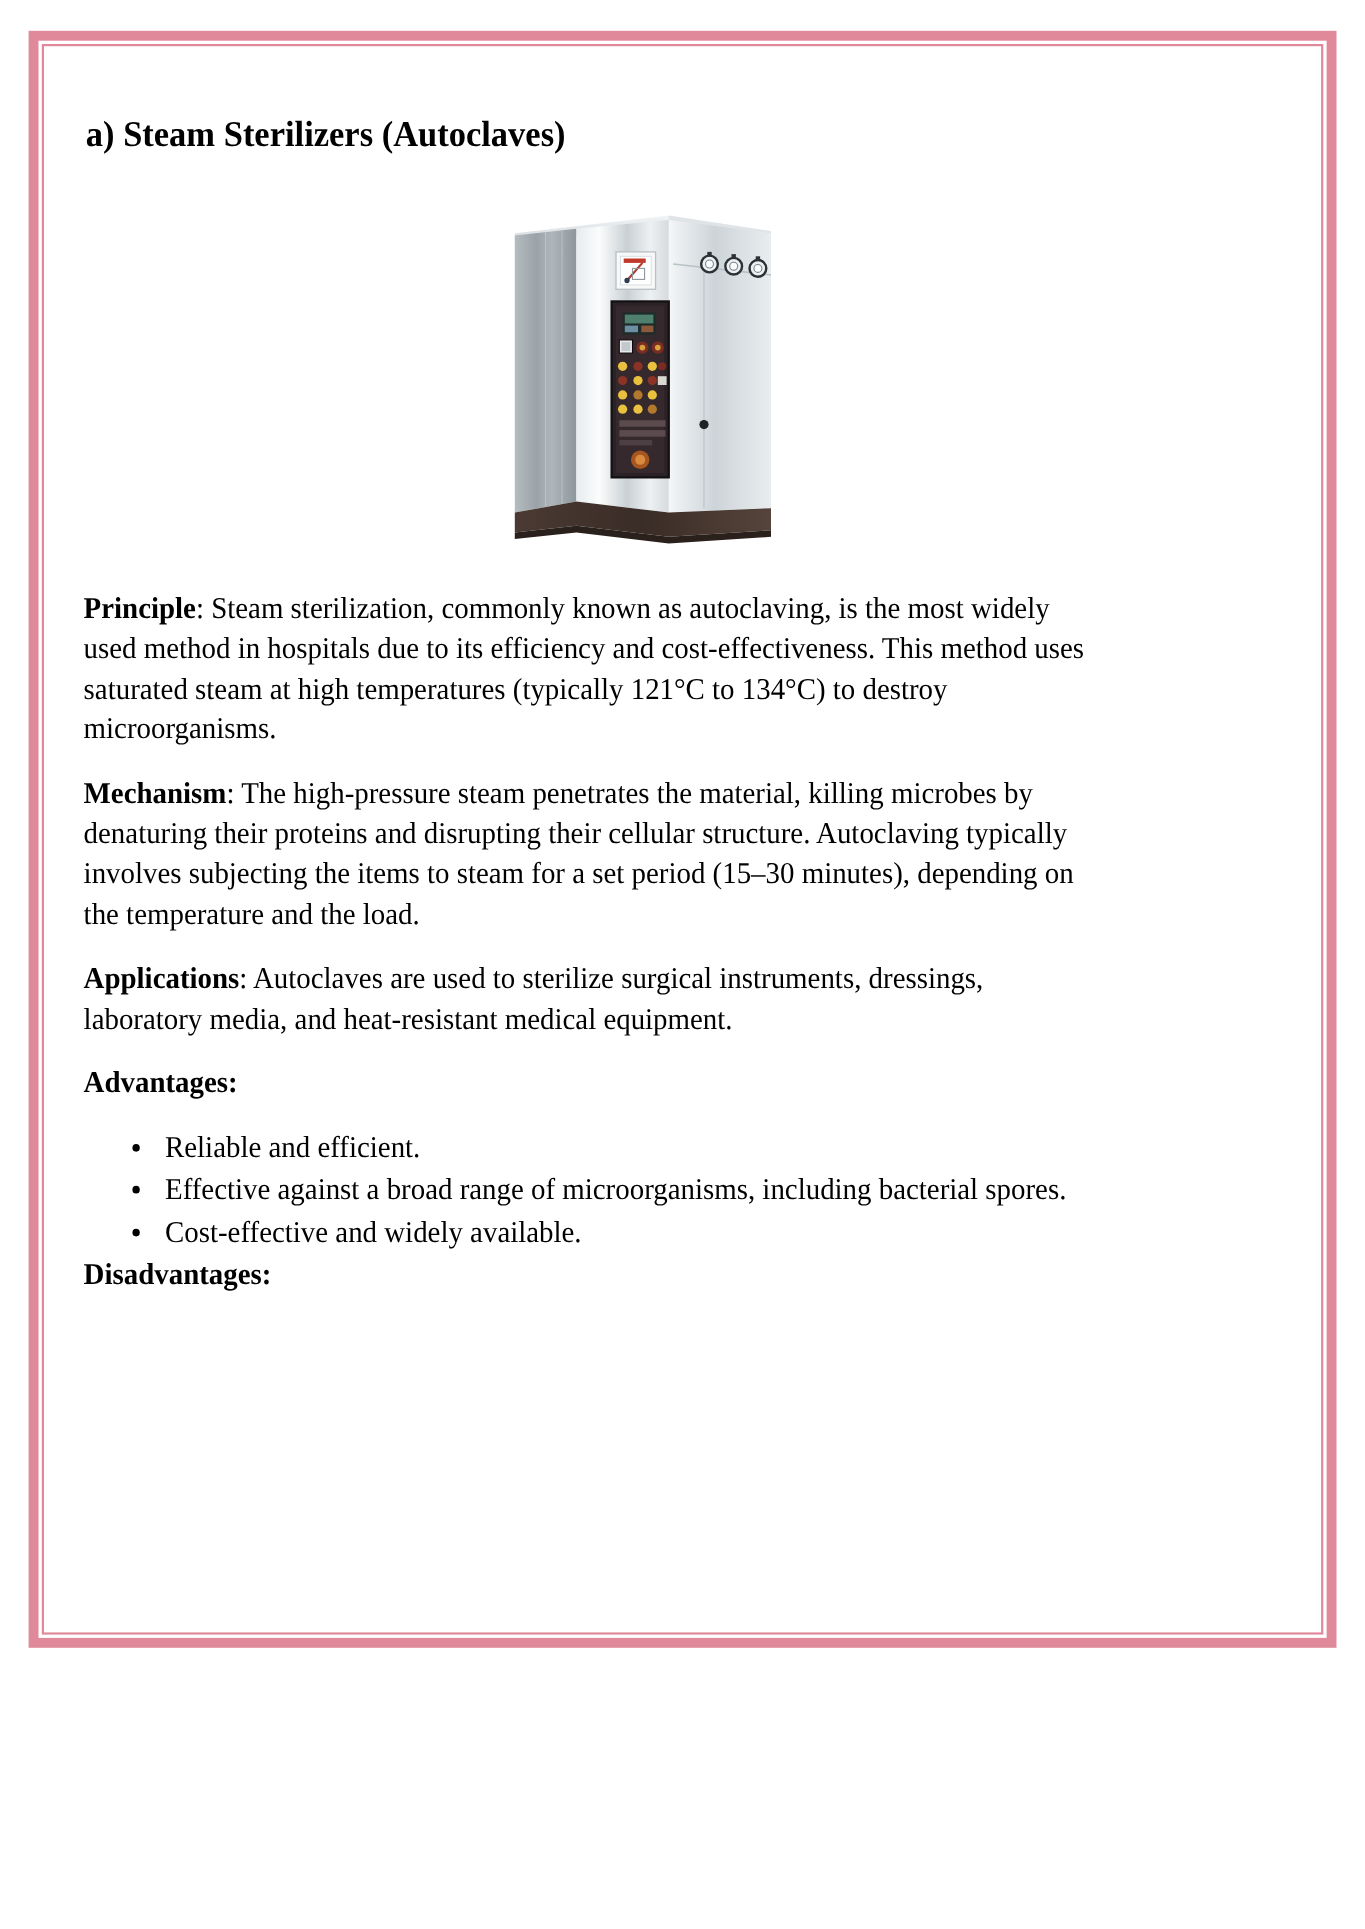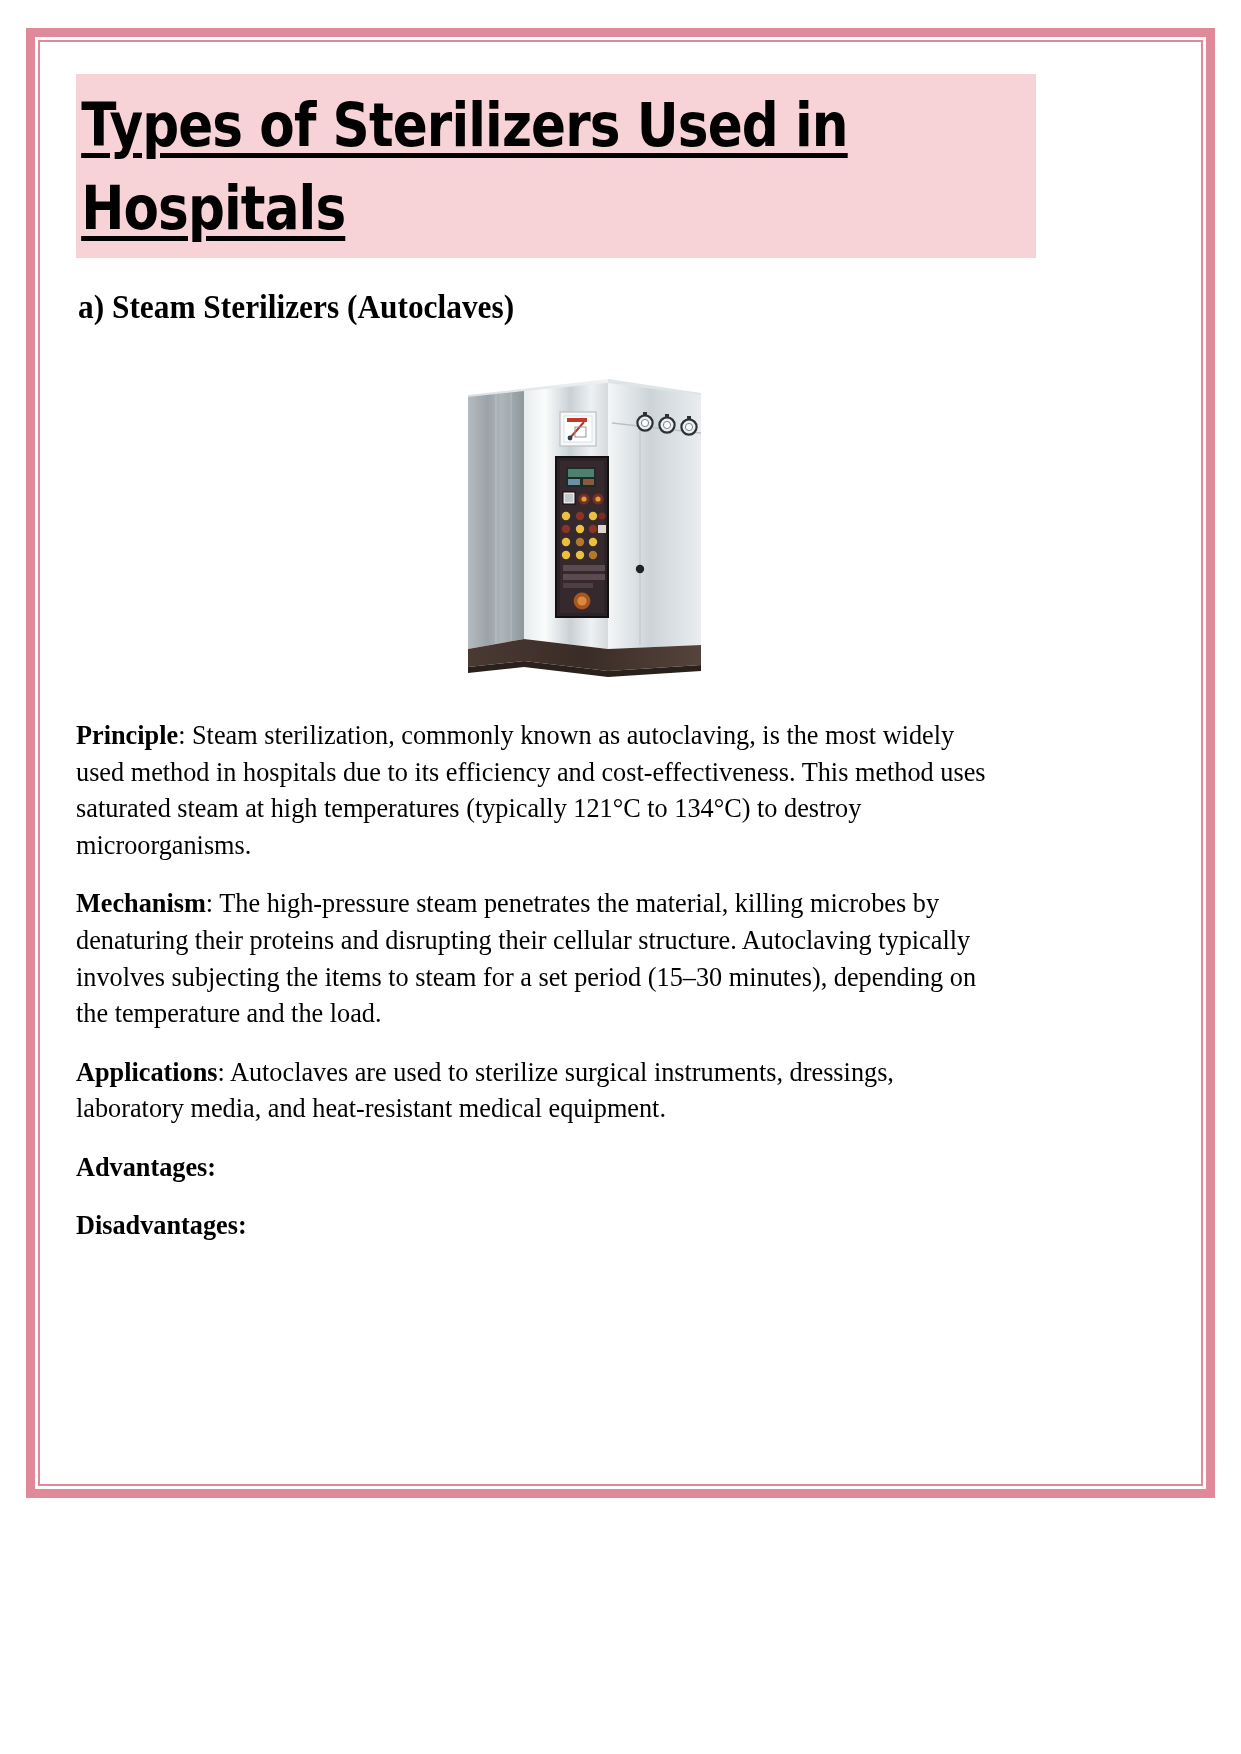--- a/index.html
+++ b/index.html
@@ -127,24 +127,20 @@
   .section-heading.tight { margin-top: 0; }
 </style>
 </head>
 <body>
 
 <div class="page-frame-outer"></div>
 <div class="page-frame-inner"></div>
 
 <div class="content">
 
-  <div class="title-block">
-    <div class="title-line"><span>Types of Sterilizers Used in</span></div>
-    <div class="title-line"><span>Hospitals</span></div>
-  </div>
 
   <h2 class="subheading">a) Steam Sterilizers (Autoclaves)</h2>
 
   <div class="figure">
     <div class="autoclave-wrap">
       <svg class="autoclave-svg" width="289" height="338" viewBox="0 0 289 338">
         <defs>
           <linearGradient id="gFrontDoor" x1="0" y1="0" x2="1" y2="0">
             <stop offset="0%" stop-color="#e8ecee"></stop>
             <stop offset="25%" stop-color="#fbfcfc"></stop>
@@ -266,17 +262,22 @@
   </div>
 
   <p class="body-text first"><span class="lead">Principle</span><span>: </span><span>Steam sterilization, commonly known as autoclaving, is the most widely used method in hospitals due to its efficiency and cost-effectiveness. This method uses saturated steam at high temperatures (typically 121°C to 134°C) to destroy microorganisms.</span></p>
 
   <p class="body-text"><span class="lead">Mechanism</span><span>: </span><span>The high-pressure steam penetrates the material, killing microbes by denaturing their proteins and disrupting their cellular structure. Autoclaving typically involves subjecting the items to steam for a set period (15–30 minutes), depending on the temperature and the load.</span></p>
 
   <p class="body-text"><span class="lead">Applications</span><span>: </span><span>Autoclaves are used to sterilize surgical instruments, dressings, laboratory media, and heat-resistant medical equipment.</span></p>
 
   <p class="body-text section-heading"><span class="lead">Advantages</span><span>:</span></p>
 
+  <ul class="bullets">
+    <li>Reliable and efficient.</li>
+    <li>Effective against a broad range of microorganisms, including bacterial spores.</li>
+    <li>Cost-effective and widely available.</li>
+  </ul>
 
   <p class="body-text section-heading tight"><span class="lead">Disadvantages</span><span>:</span></p>
 
 
 </div>
 
 </body></html>

